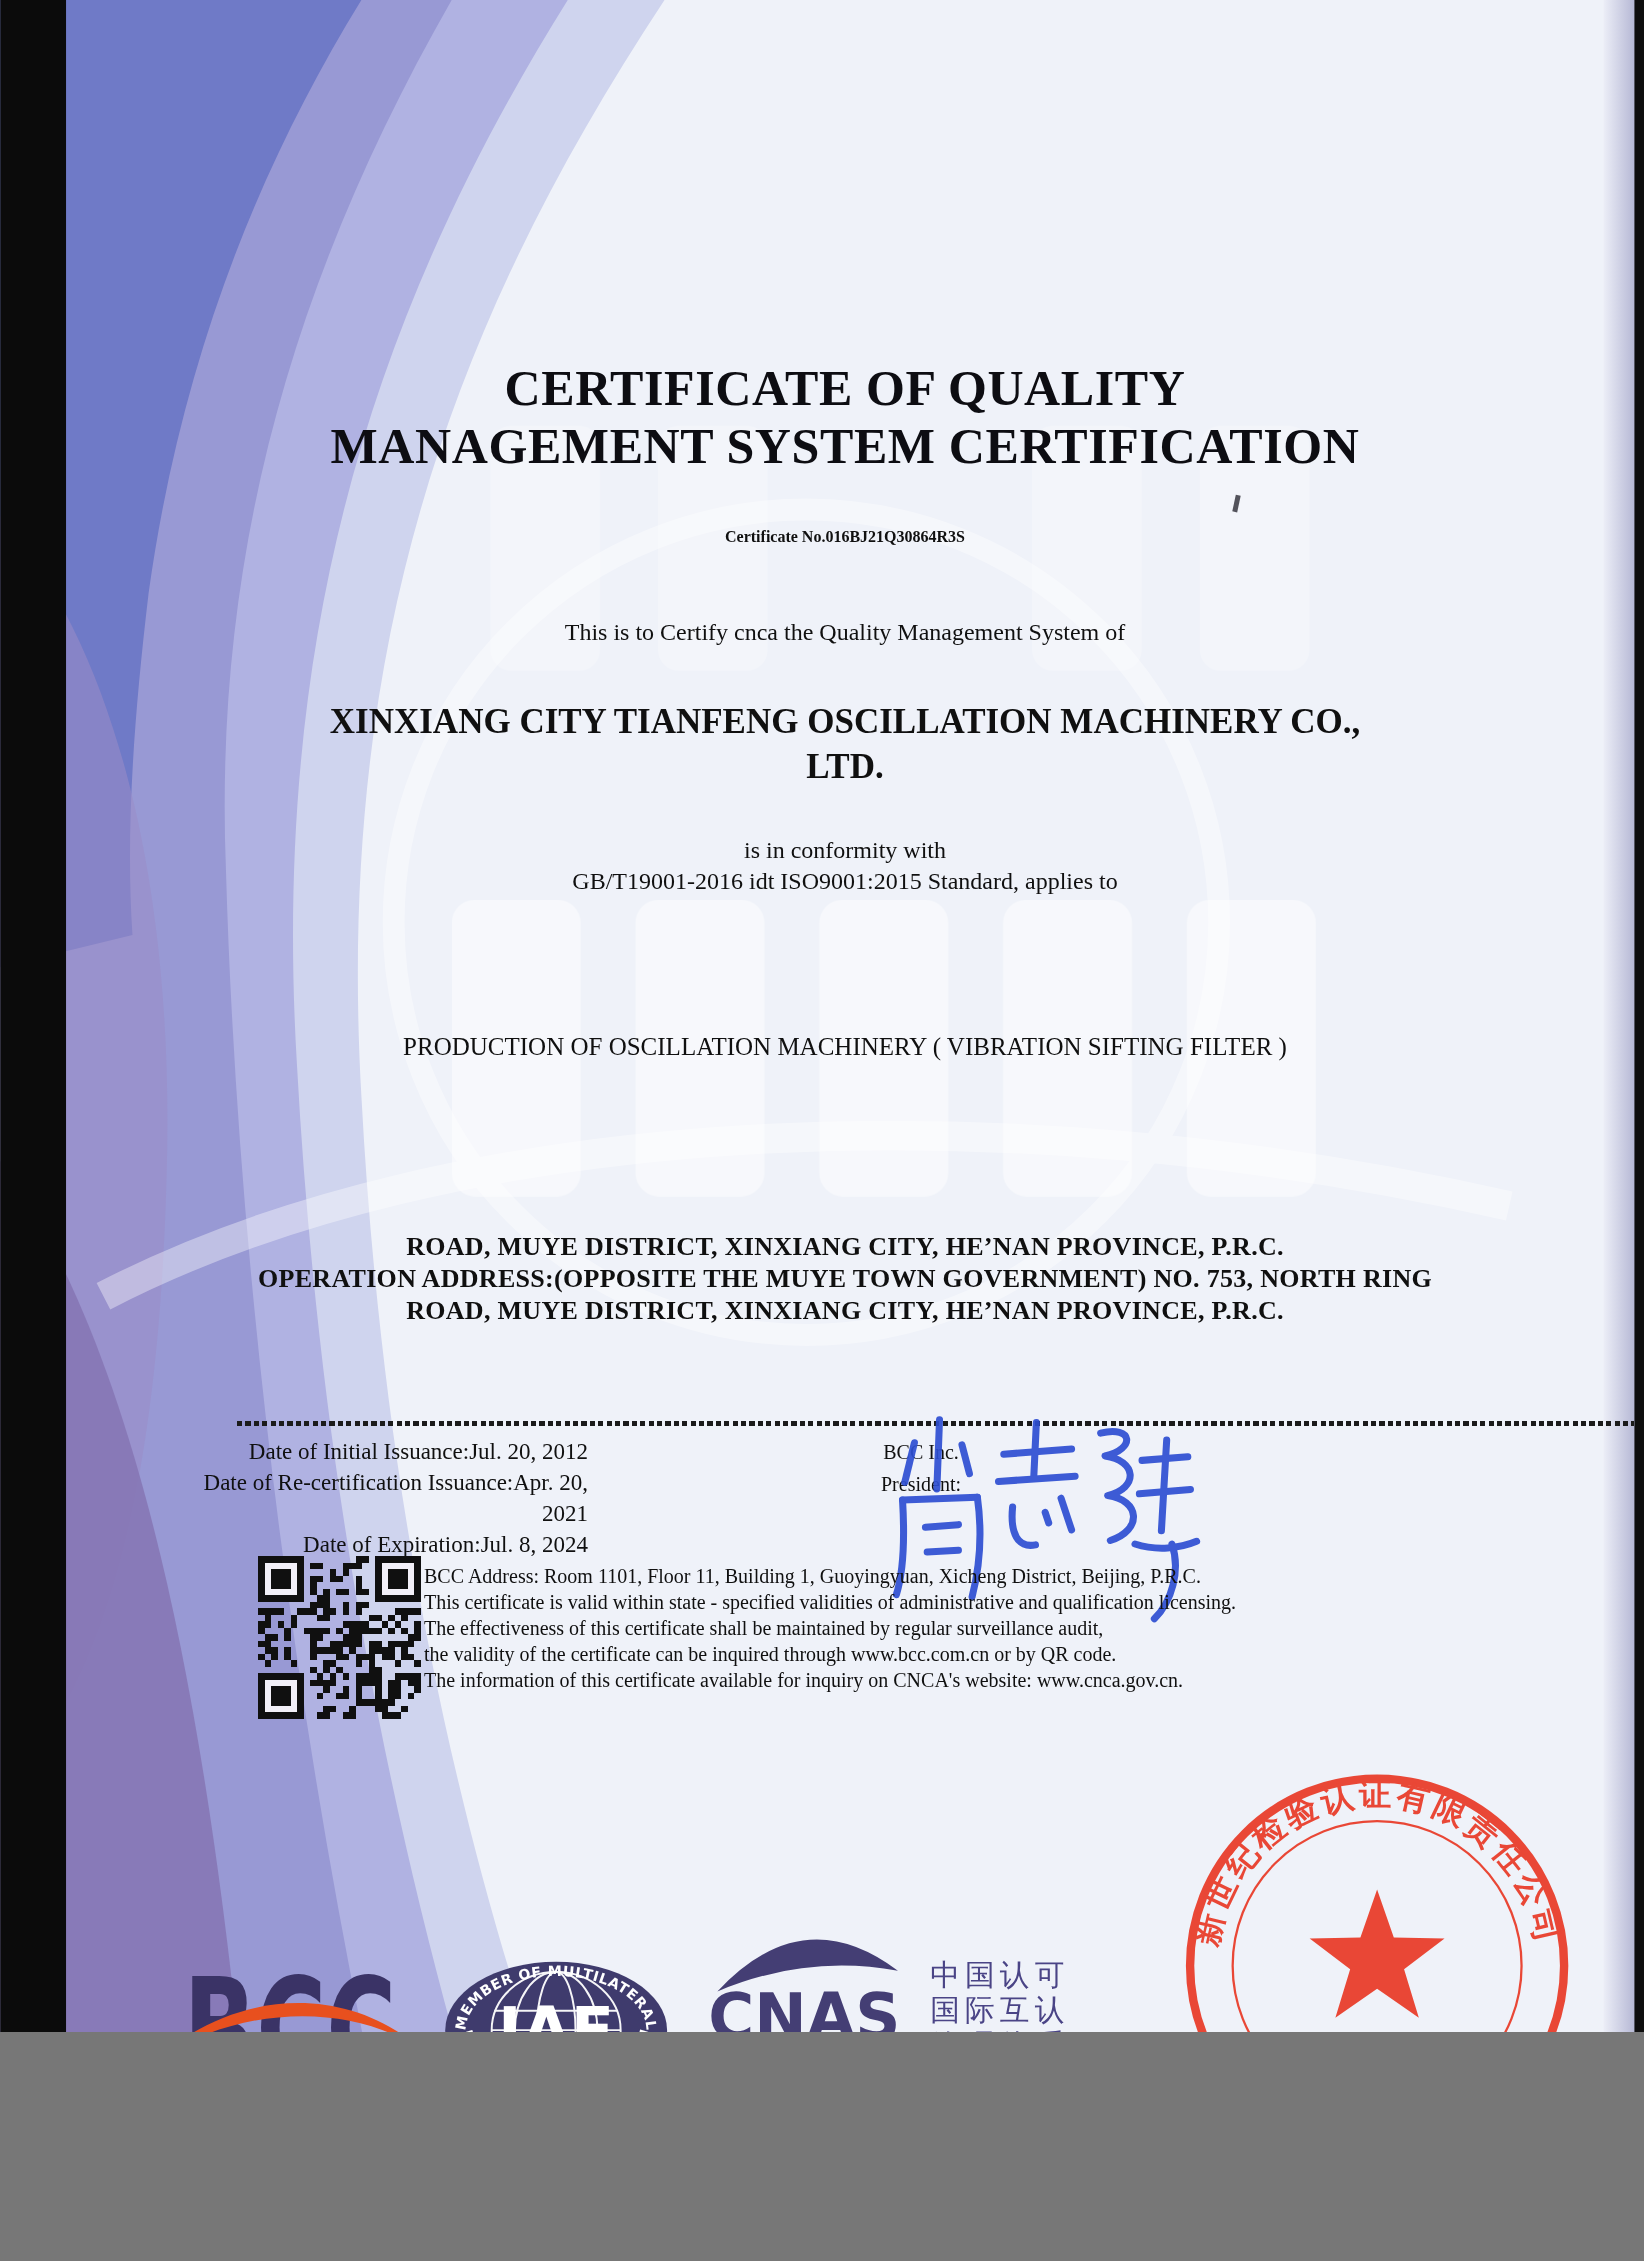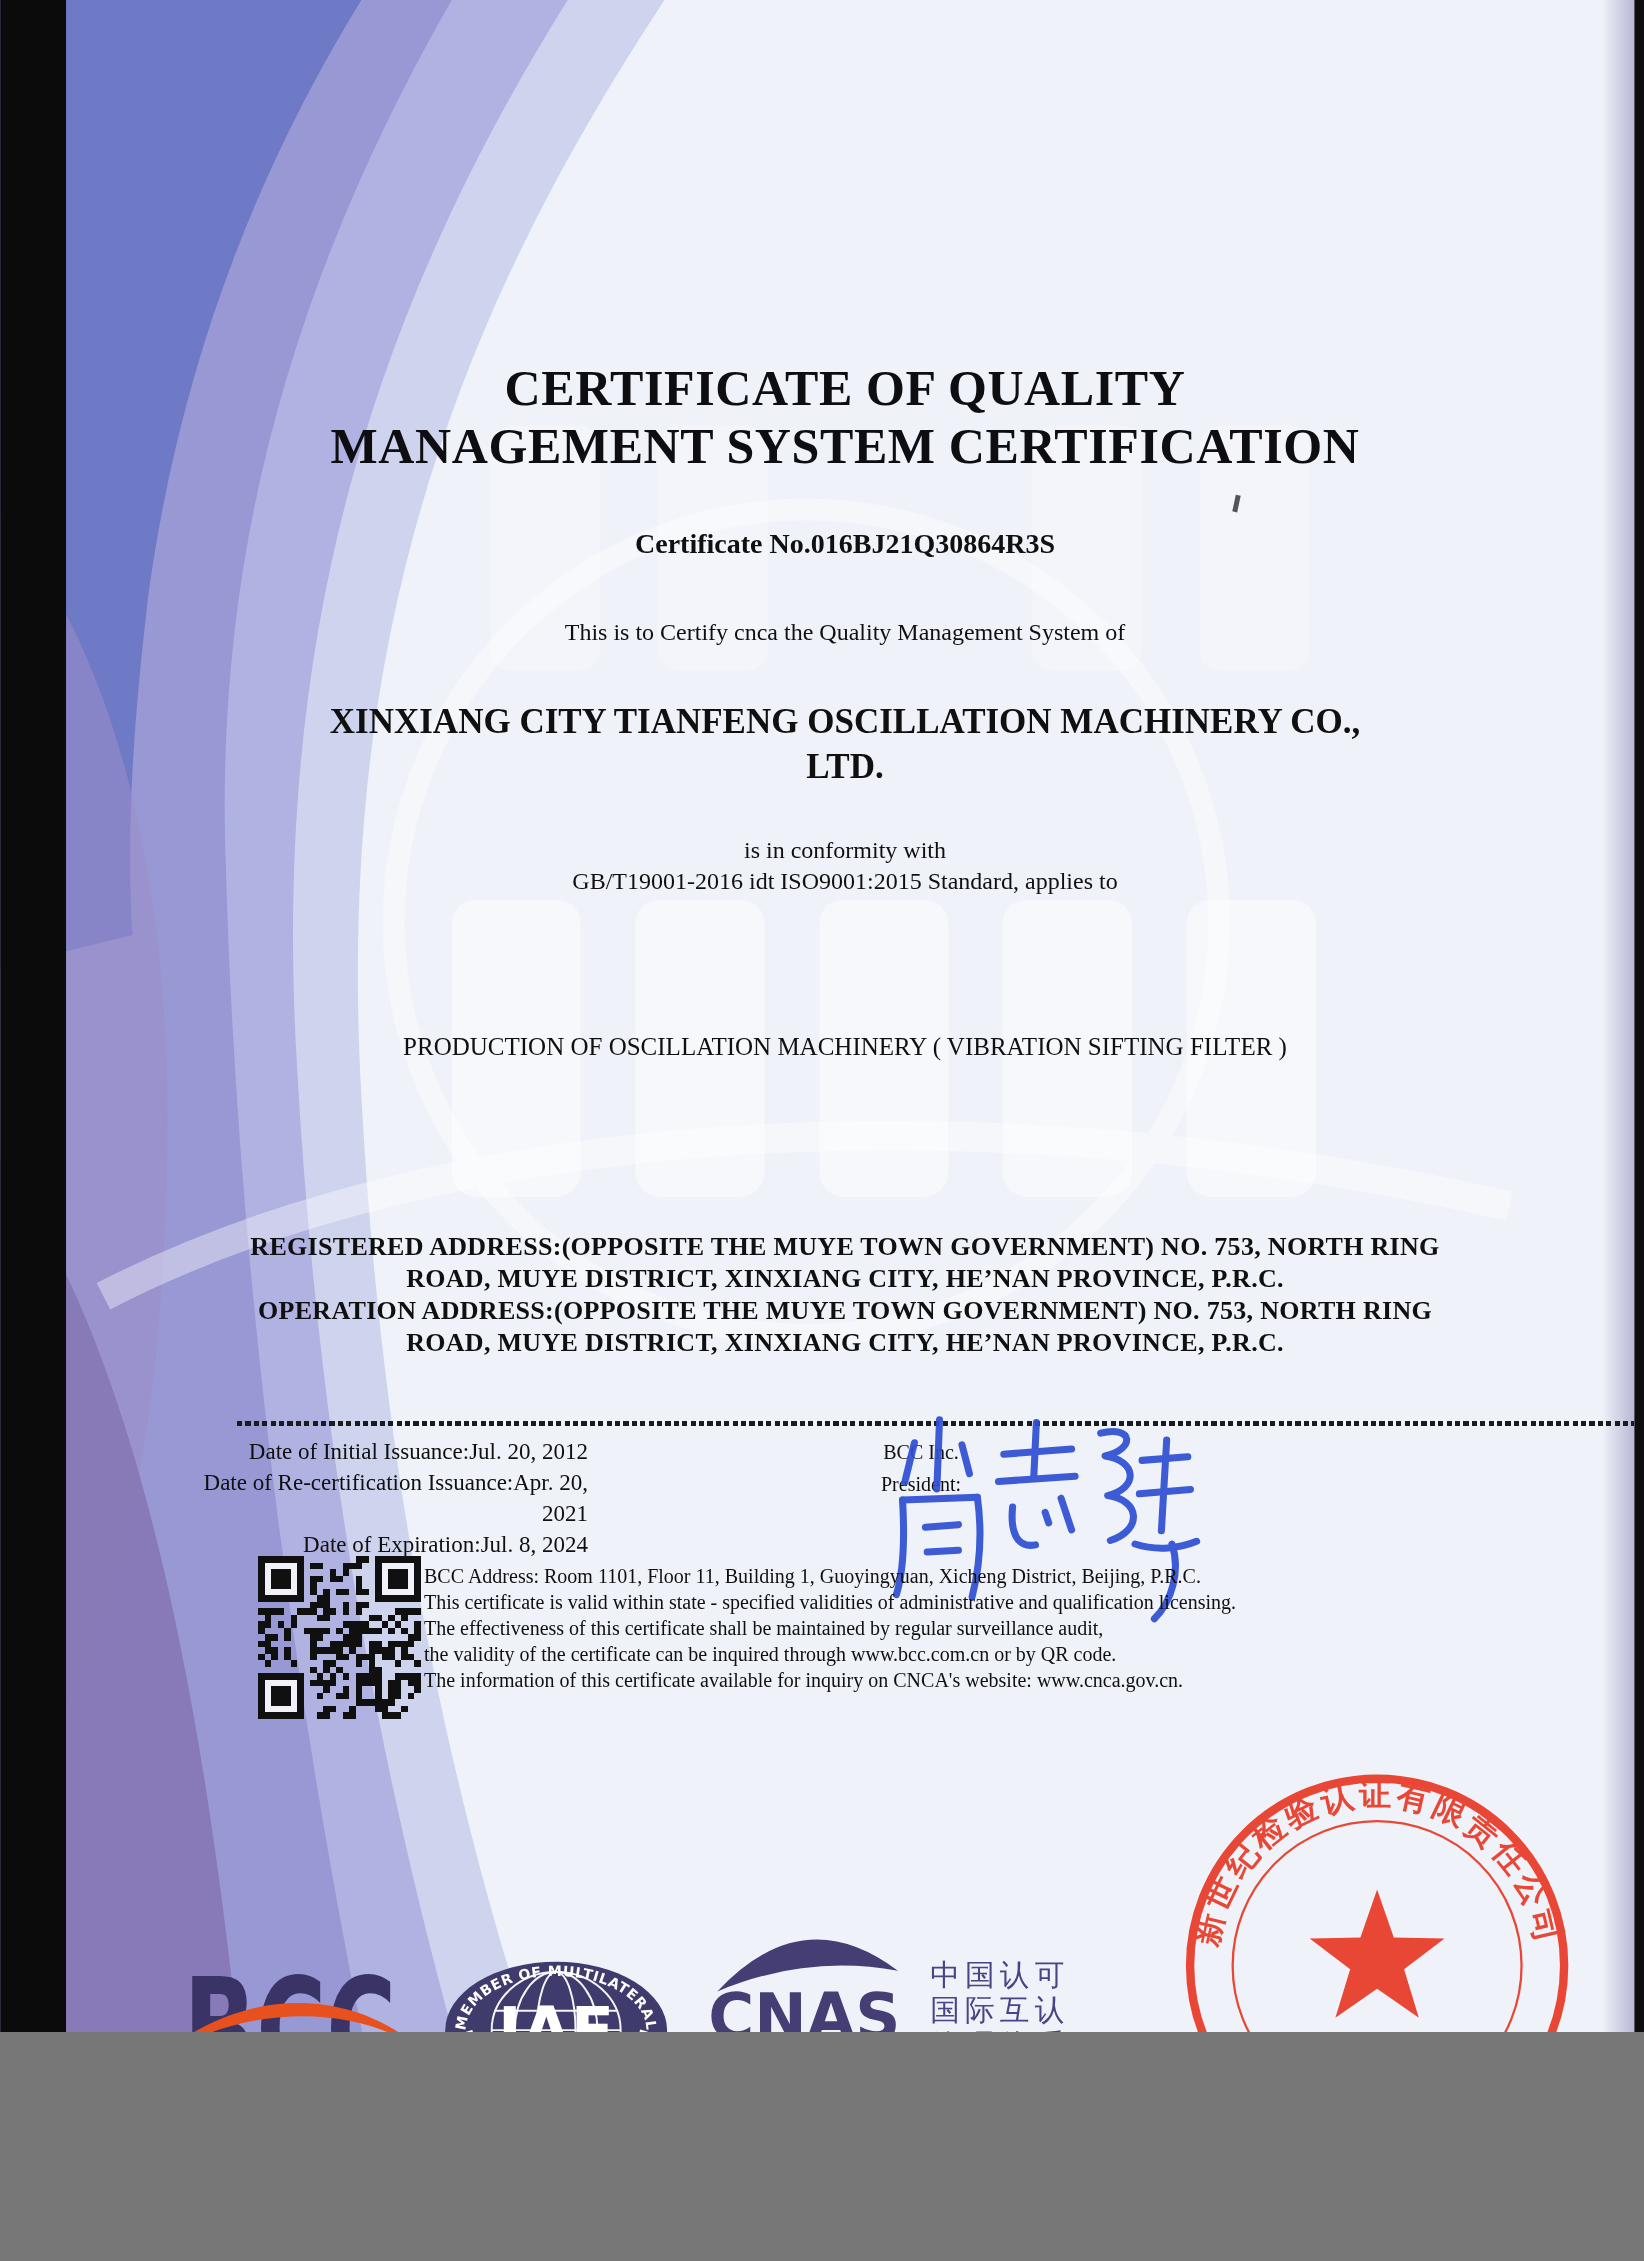--- a/index.html
+++ b/index.html
@@ -2,21 +2,21 @@
 <html style="font-size:10.3px"><head>
 <meta charset="utf-8">
 <style>
   html,body{margin:0;padding:0;background:#777;}
   .page{position:relative;width:1645px;height:2032px;background:#5eead4;overflow:hidden;
         font-family:"Liberation Serif", serif;color:#101010;}
   .abs{position:absolute;}
   .bgsvg{position:absolute;left:0;top:0;pointer-events:none;}
   .ctr{left:129px;width:1432px;text-align:center;}
   .title{top:359px;font-size:50px;font-weight:bold;line-height:58px;letter-spacing:0.6px;color:#0d0d12;}
-  .certno{top:528px;font-size:28px;font-weight:bold;}
+  .certno{top:528px;font-size:16px;font-weight:bold;}
   .credit{top:559px;font-size:24px;font-weight:bold;}
   .certify{top:619px;font-size:24px;}
   .company{top:699px;font-size:35px;font-weight:bold;line-height:45px;}
   .conform{top:837px;font-size:24px;}
   .standard{top:868px;font-size:24px;}
   .scope{top:1033px;font-size:25px;}
   .addr{top:1231px;font-size:26px;font-weight:bold;line-height:32px;letter-spacing:0.3px;}
   .sep{left:237px;top:1421px;width:1397px;height:4.5px;
        background:repeating-linear-gradient(90deg,#1b1b1b 0 5.2px,rgba(0,0,0,0) 5.2px 8.4px);}
   .dates{left:193px;top:1436px;width:395px;text-align:right;font-size:23px;line-height:31px;}
@@ -77,21 +77,20 @@
   <div class="abs ctr company">
     <div>XINXIANG CITY TIANFENG OSCILLATION MACHINERY CO.,</div>
     <div>LTD.</div>
   </div>
 
   <div class="abs ctr conform">is in conformity with</div>
   <div class="abs ctr standard">GB/T19001-2016 idt ISO9001:2015 Standard, applies to</div>
   <div class="abs ctr scope">PRODUCTION OF OSCILLATION MACHINERY ( VIBRATION SIFTING FILTER )</div>
 
   <div class="abs ctr addr">
-    <div>REGISTERED ADDRESS:(OPPOSITE THE MUYE TOWN GOVERNMENT) NO. 753, NORTH RING</div>
     <div>ROAD, MUYE DISTRICT, XINXIANG CITY, HE’NAN PROVINCE, P.R.C.</div>
     <div>OPERATION ADDRESS:(OPPOSITE THE MUYE TOWN GOVERNMENT) NO. 753, NORTH RING</div>
     <div>ROAD, MUYE DISTRICT, XINXIANG CITY, HE’NAN PROVINCE, P.R.C.</div>
   </div>
 
   <div class="abs sep"></div>
 
   <div class="abs dates">
     <div>Date of Initial Issuance:Jul. 20, 2012</div>
     <div>Date of Re-certification Issuance:Apr. 20, 2021</div>

